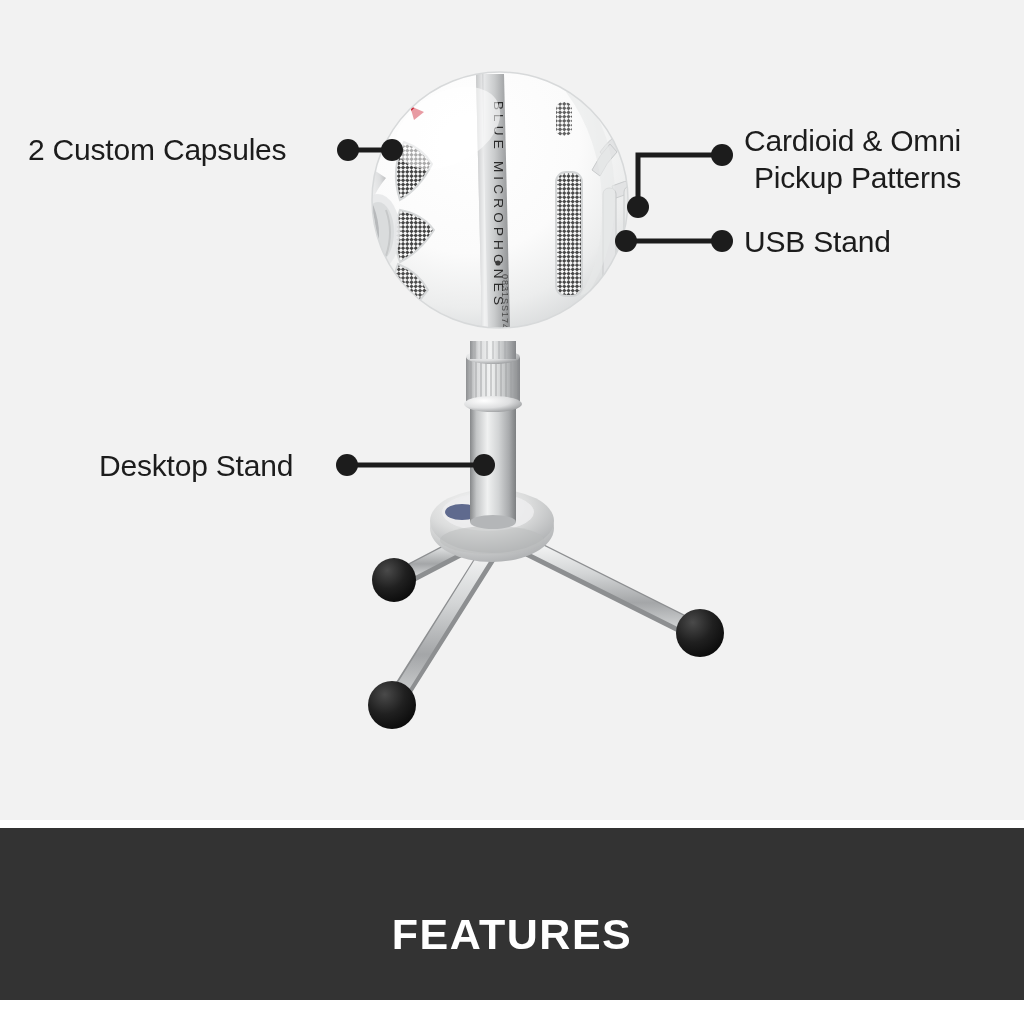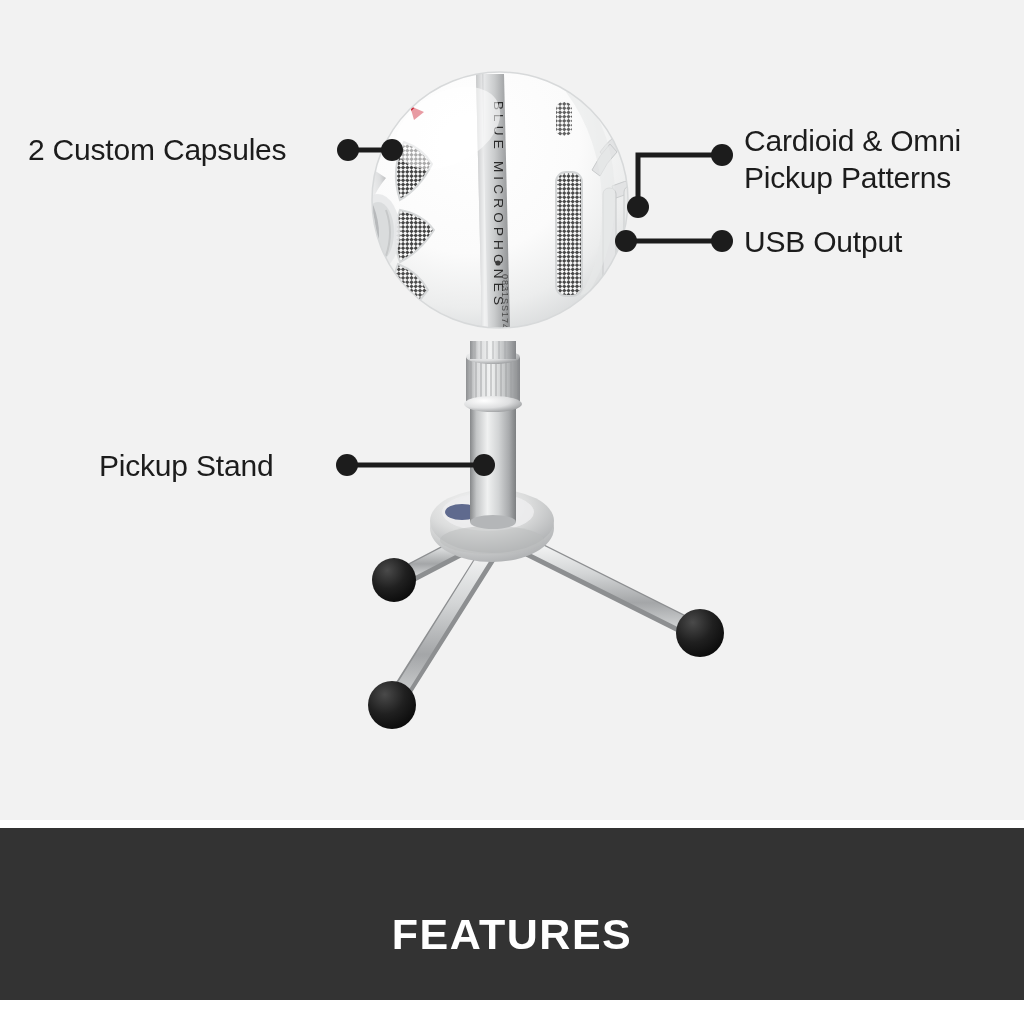--- a/index.html
+++ b/index.html
@@ -68,21 +68,21 @@
     letter-spacing: -0.2px;
   }
   .label-capsules {
     left: 28px;
     top: 131px;
     text-align: right;
   }
   .label-cardioid {
     left: 744px;
     top: 122px;
-    text-align: left;
+    text-align: right;
   }
   .label-usb {
     left: 744px;
     top: 223px;
     text-align: left;
   }
   .label-stand {
     left: 99px;
     top: 447px;
     text-align: left;
@@ -323,23 +323,23 @@
           <circle cx="484" cy="465" r="11" stroke="none"></circle>
         </g>
       </g>
     </svg>
 
     <div class="callout-label label-capsules">2 Custom Capsules</div>
 
     <div class="callout-label label-cardioid">Cardioid &amp; Omni
 Pickup Patterns</div>
 
-    <div class="callout-label label-usb">USB Output</div>
-
-    <div class="callout-label label-stand">Pickup Stand</div>
+    <div class="callout-label label-usb">USB Stand</div>
+
+    <div class="callout-label label-stand">Desktop Stand</div>
   </div>
 
   <div class="white-gap"></div>
 
   <div class="features-banner">
     <div class="features-title">FEATURES</div>
   </div>
 
 </div>
 

